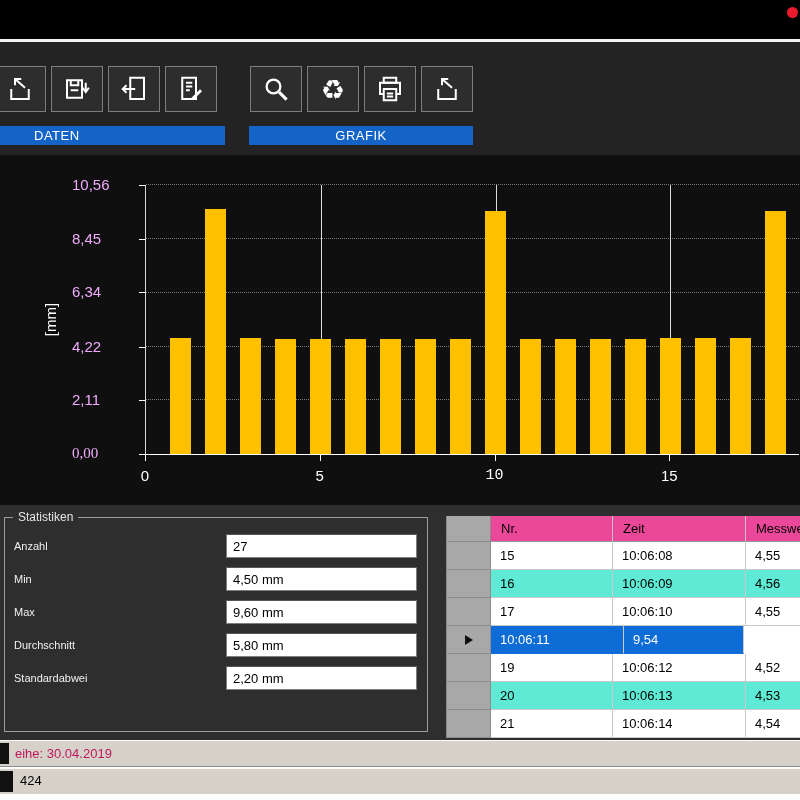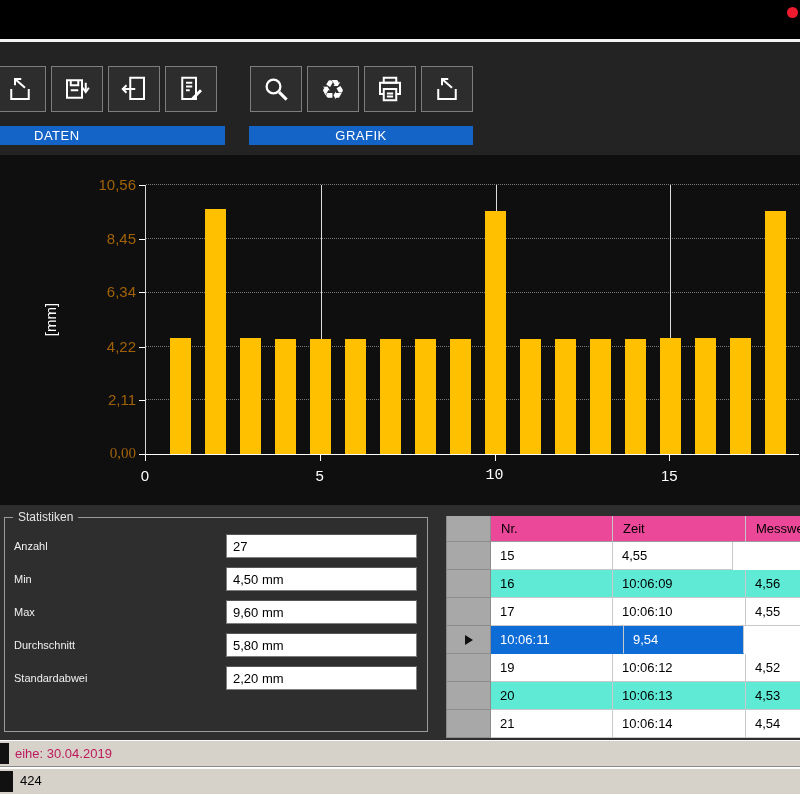--- a/index.html
+++ b/index.html
@@ -25,21 +25,21 @@
   .bar-daten { left:0; width:225px; padding-left:34px; text-align:left; }
   .bar-grafik { left:249px; width:224px; text-align:center; }
 
   
   #chart { position:absolute; left:0; top:155px; width:800px; height:350px; background:#0f0f0f; }
   #plot { position:absolute; left:145px; top:30px; width:654px; height:270px;
           border-left:1px solid #d8d8d8; border-bottom:1px solid #ffffff; }
   .hgrid { position:absolute; left:0; right:0; height:0; border-top:1px dotted #7a7a7a; }
   .vgrid { position:absolute; top:0; bottom:0; width:1px; background:#dcdcdc; }
   .bar { position:absolute; bottom:0; width:21px; background:var(--bar-color,#FFC000); }
-  .ylab { position:absolute; left:72px; width:64px; text-align:right; color:#a16207; font-size:15px; }
+  .ylab { position:absolute; left:72px; width:64px; color:#f0abfc; font-size:15px; }
   .ytick { position:absolute; left:139px; width:6px; height:1px; background:#fff; }
   .xlab { position:absolute; top:312px; transform:translateX(-50%); color:#fff; font-size:15px; }
   .xtick { position:absolute; top:300px; width:1px; height:6px; background:#fff; }
   .mm-label { position:absolute; left:28px; top:156px; width:44px; text-align:center;
               color:#fff; font-size:15px; transform:rotate(-90deg); }
 
   
   .bottom-panel { position:absolute; left:0; top:505px; width:800px; height:235px; background:#2e2e2e; }
 
   .groupbox { position:absolute; left:4px; top:12px; width:424px; height:215px;
@@ -244,20 +244,21 @@
       <div class="grid-header" id="grid-header">
           <div class="cell gutter"></div>
           <div class="cell head c0">Nr.</div>
           <div class="cell head c1">Zeit</div>
           <div class="cell head c2">Messwe</div>
         </div>
       <div id="grid-body">
           <div class="grid-row">
             <div class="cell gutter"></div>
             <div class="cell c0">15</div>
+            <div class="cell c1">10:06:08</div>
             <div class="cell c2">4,55</div>
           </div>
           <div class="grid-row alt">
             <div class="cell gutter"></div>
             <div class="cell c0">16</div>
             <div class="cell c1">10:06:09</div>
             <div class="cell c2">4,56</div>
           </div>
           <div class="grid-row">
             <div class="cell gutter"></div>

